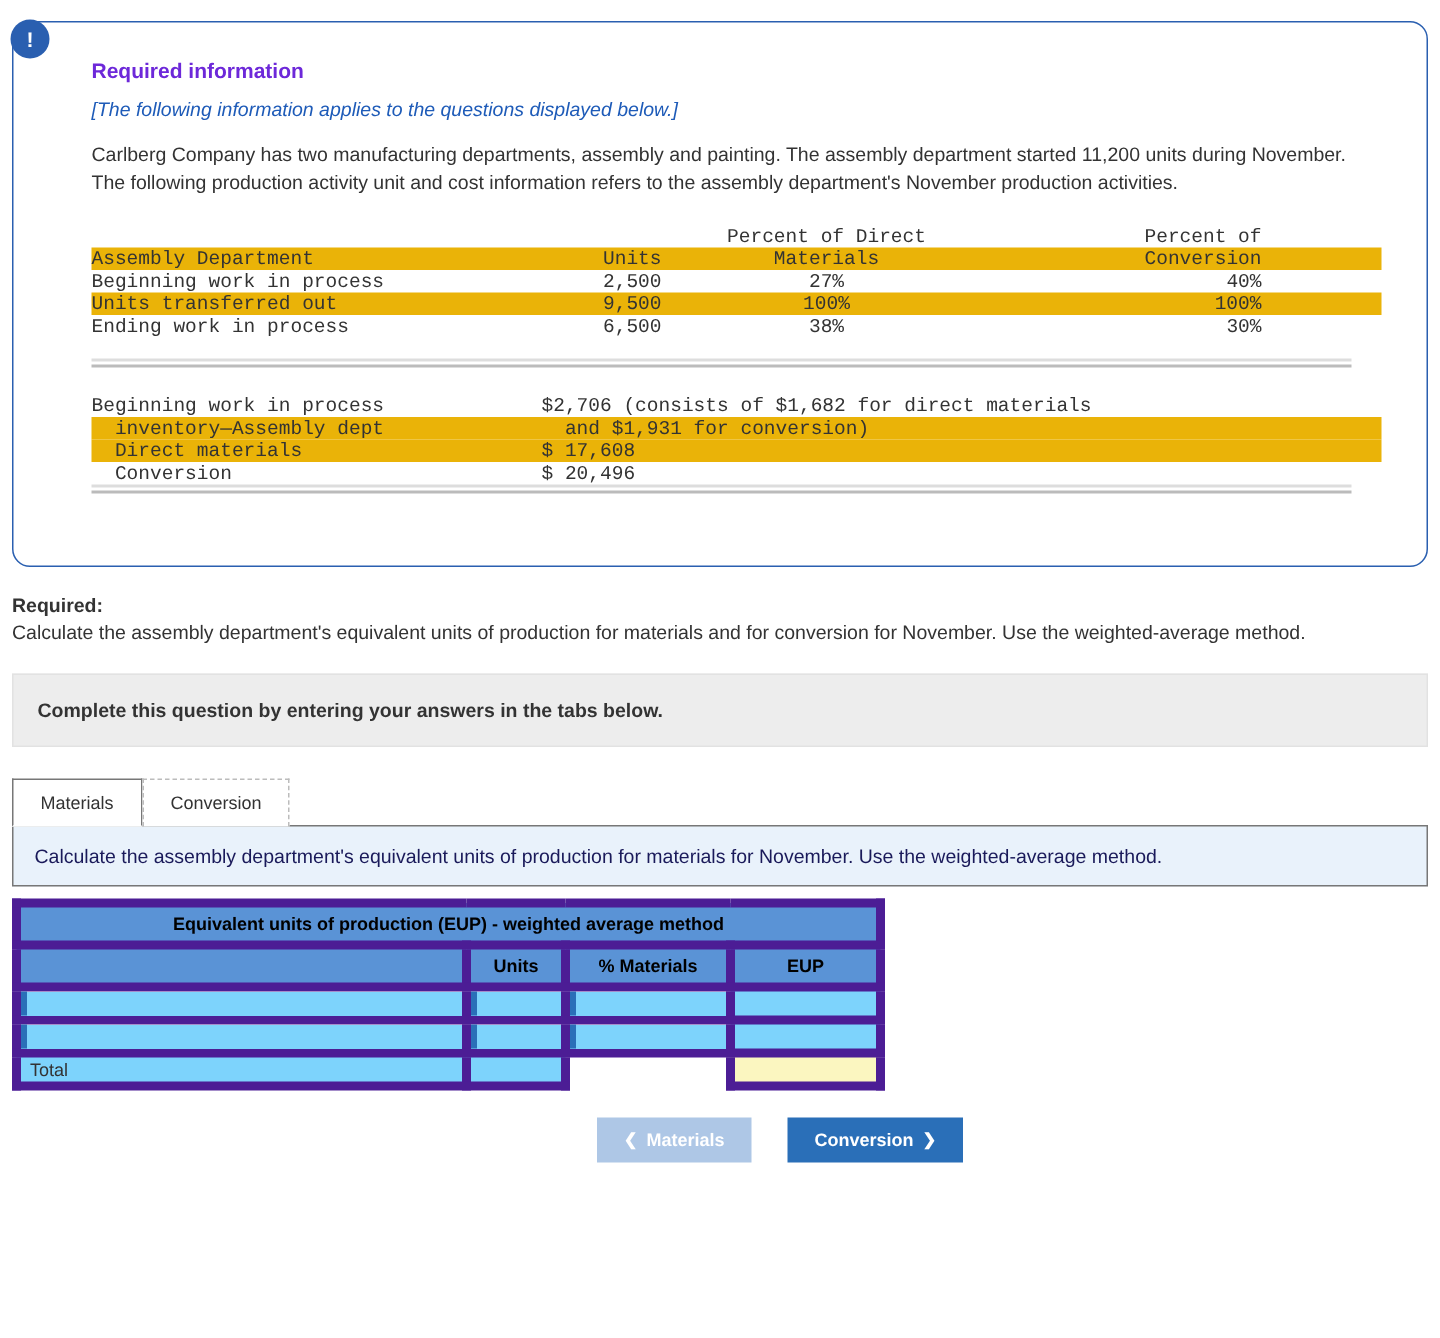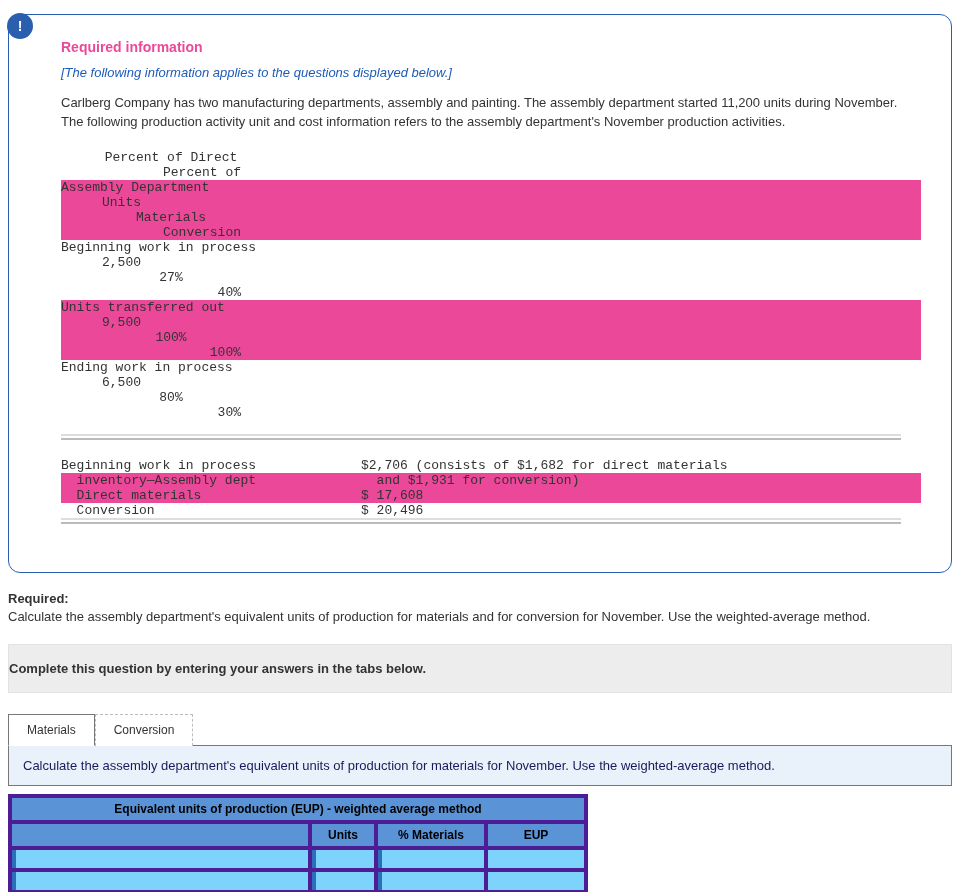--- a/index.html
+++ b/index.html
@@ -1,42 +1,42 @@
 <!DOCTYPE html>
 <html><head>
   <meta charset="utf-8">
   <style>
     * { box-sizing: border-box; margin: 0; padding: 0; }
     body { font-family: Arial, sans-serif; font-size: 13px; color: #333; background: #fff; padding: 8px; width: 960px; }
     .info-box { border: 1px solid #2a5fb0; border-radius: 12px; padding: 18px 30px 30px 30px; margin: 6px 0 18px 0; position: relative; }
     .alert-badge { position: absolute; top: -2px; left: -2px; width: 26px; height: 26px; background: #2a5fb0; border-radius: 50%; color: #fff; display: flex; align-items: center; justify-content: center; font-weight: bold; font-size: 14px; }
-    .req-info-title { color: #ec4899; font-weight: bold; font-size: 14px; margin: 6px 0 10px 22px; }
+    .req-info-title { color: #6d28d9; font-weight: bold; font-size: 14px; margin: 6px 0 10px 22px; }
     .subtitle { color: #1e5bb8; font-style: italic; margin: 0 0 14px 22px; }
     .body-text { margin: 0 0 18px 22px; line-height: 1.45; }
     .mono-table { font-family: "Courier New", monospace; font-size: 13px; margin-left: 22px; margin-bottom: 14px; }
-    .mono-table .row { display: flex; flex-direction: column; }
+    .mono-table .row { display: flex; }
     .mono-table .c1 { width: 300px; }
     .mono-table .c2 { width: 80px; text-align: right; }
     .mono-table .c3 { width: 220px; text-align: center; }
     .mono-table .c4 { width: 180px; text-align: right; }
-    .stripe { background: #ec4899; }
+    .stripe { background: #eab308; }
     .hr-bars { margin-left: 22px; margin-right: 0; margin-bottom: 18px; border-top: 2px solid #ddd; border-bottom: 2px solid #bbb; height: 6px; width: 840px; }
     .cost-table { font-family: "Courier New", monospace; font-size: 13px; margin-left: 22px; }
     .cost-table .row { display: flex; }
     .cost-table .cc1 { width: 300px; }
     .cost-table .cc2 { width: 560px; }
     .required-label { font-weight: bold; margin-top: 18px; }
     .required-desc { margin: 2px 0 18px 0; line-height: 1.4; }
-    .instr-bar { background: #ededed; padding: 16px 0; font-weight: bold; font-size: 13px; margin-bottom: 20px; border: 1px solid #e2e2e2; }
+    .instr-bar { background: #ededed; padding: 16px 16px; font-weight: bold; font-size: 13px; margin-bottom: 20px; border: 1px solid #e2e2e2; }
     .tabs { display: flex; border-bottom: none; margin-bottom: 0; }
     .tab { background: #fff; border: 1px dashed #bcbcbc; border-bottom: none; padding: 8px 18px; font-size: 12px; cursor: pointer; position: relative; top: 1px; }
     .tab.active { border: 1px solid #777; border-bottom: 1px solid #fff; font-weight: normal; }
     .tab-panel { border: 1px solid #777; padding: 12px 14px; background: #e9f2fb; color: #1a1a5a; }
     .answer-table { border-collapse: collapse; margin-top: 8px; }
-    .answer-table th, .answer-table td { border: 4px solid #4c1d95; font-size: 12px; }
+    .answer-table th, .answer-table td { border: 6px solid #4c1d95; font-size: 12px; }
     .answer-table th { background: #5a93d6; color: #000; font-weight: bold; text-align: center; padding: 4px 8px; }
     .answer-table td { background: #7dd3fc; height: 22px; padding: 0 6px; }
     .blue-input { background: #fff; position: relative; }
     .blue-input::before { content: ""; position: absolute; left: 0; top: 0; bottom: 0; width: 4px; background: #2a6fb8; }
     .yellow-cell { background: #fbf6c0 !important; }
     .col-desc { width: 300px; }
     .col-units { width: 66px; }
     .col-pct { width: 110px; }
     .col-eup { width: 100px; }
     .nav-buttons { display: flex; gap: 24px; justify-content: center; margin-top: 18px; padding-left: 80px; }
@@ -75,21 +75,21 @@
     </div>
     <div class="row stripe">
       <div class="c1">Units transferred out</div>
       <div class="c2">9,500</div>
       <div class="c3">100%</div>
       <div class="c4">100%</div>
     </div>
     <div class="row">
       <div class="c1">Ending work in process</div>
       <div class="c2">6,500</div>
-      <div class="c3">80%</div>
+      <div class="c3">38%</div>
       <div class="c4">30%</div>
     </div>
   </div>
   <div class="hr-bars"></div>
 
   <div class="cost-table">
     <div class="row">
       <div class="cc1">Beginning work in process</div>
       <div class="cc2">$2,706 (consists of $1,682 for direct materials</div>
     </div>

